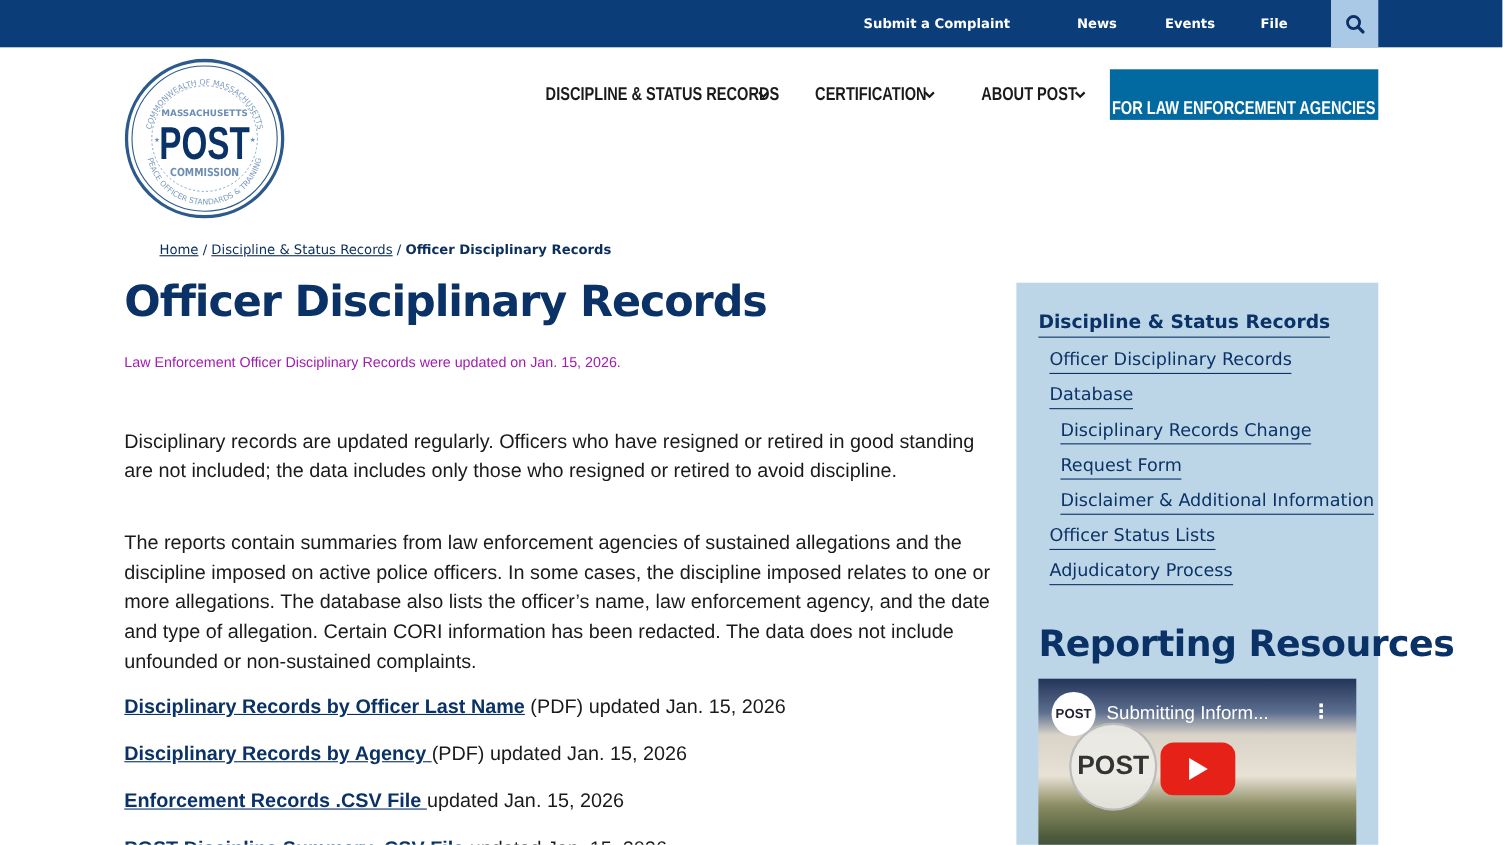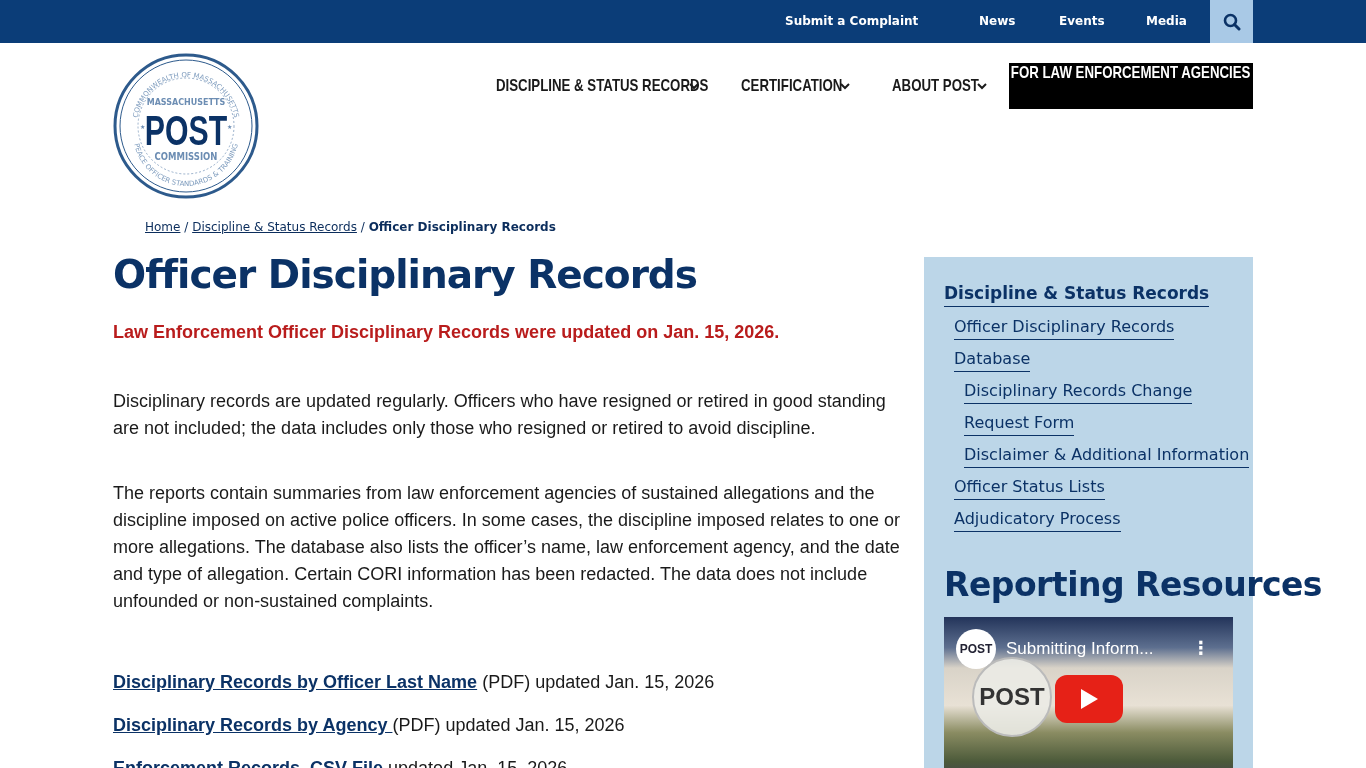--- a/index.html
+++ b/index.html
@@ -5,53 +5,53 @@
   * { box-sizing: border-box; margin: 0; padding: 0; }
   html, body { width: 1366px; height: 768px; overflow: hidden; background: #fff; }
   body { font-family: "Liberation Sans", "DejaVu Sans", sans-serif; color: #1a1a1a; position: relative; }
 
   .topbar { position: absolute; left: 0; top: 0; width: 1366px; height: 43px; background: #0b3d78; }
   .topbar a { position: absolute; top: 0; height: 43px; line-height: 43px; color: #fff; font-weight: bold; font-size: 12px; text-decoration: none; font-family: "DejaVu Sans", sans-serif; }
   .search-btn { position: absolute; left: 1210px; top: 0; width: 43px; height: 43px; background: #a9c9e6; display: flex; align-items: center; justify-content: center; }
 
   .logo { position: absolute; left: 113px; top: 53px; width: 146px; height: 146px; }
   .chev { position: absolute; top: 79px; width: 14px; height: 14px; }
-  .cta { position: absolute; left: 1009px; top: 63px; width: 244px; height: 46px; background: #000000; color: #fff; display: flex; align-items: flex-start; justify-content: center; text-decoration: none; }
+  .cta { position: absolute; left: 1009px; top: 63px; width: 244px; height: 46px; background: #0369a1; color: #fff; display: flex; align-items: flex-end; justify-content: center; text-decoration: none; }
   .cta span { font-weight: bold; font-size: 17px; transform: scaleX(0.78); white-space: nowrap; display: inline-block; }
 
   .breadcrumb { position: absolute; left: 113px; top: 220px; font-size: 12px; font-family: "DejaVu Sans", sans-serif; color: #0b2d5c; margin-left: 32px; }
   .breadcrumb a { color: #0b2d5c; text-decoration: underline; }
   .breadcrumb b { font-weight: bold; }
 
   h1.title { position: absolute; left: 113px; top: 252px; font-family: "DejaVu Sans", sans-serif; font-weight: bold; font-size: 39px; color: #0b3266; letter-spacing: -1px; white-space: nowrap; }
-  .updated { position: absolute; left: 113px; top: 322px; font-size: 18px; font-weight: bold; color: #b91c1c; white-space: nowrap; }
+  .updated { position: absolute; left: 113px; top: 322px; font-size: 13px; font-weight: normal; color: #a21caf; white-space: nowrap; }
 
   .para { position: absolute; left: 113px; width: 800px; font-size: 18px; line-height: 27px; color: #1a1a1a; }
-  .linkline { position: absolute; left: 113px; font-size: 18px; color: #1a1a1a; white-space: nowrap; margin-top: 40px; }
+  .linkline { position: absolute; left: 113px; font-size: 18px; color: #1a1a1a; white-space: nowrap; }
   .linkline a { color: #0b3266; font-weight: bold; text-decoration: underline; }
 
   .sidebar { position: absolute; left: 924px; top: 257px; width: 329px; height: 520px; background: #bcd6e8; }
   .sb-link { position: absolute; color: #0b3266; font-size: 16px; text-decoration: none; border-bottom: 1px solid #0b3266; padding-bottom: 3px; white-space: nowrap; font-family: "DejaVu Sans", sans-serif; }
   .sb-head { font-weight: bold; font-size: 17px; }
   .sb-title { position: absolute; left: 20px; top: 308px; font-family: "DejaVu Sans", sans-serif; font-weight: bold; font-size: 33px; color: #0b3266; letter-spacing: -0.5px; white-space: nowrap; }
   .video { position: absolute; left: 20px; top: 360px; width: 289px; height: 170px; overflow: hidden; background: linear-gradient(180deg, #23345a 0%, #5d6f8f 18%, #d9d3c8 30%, #e8e1d5 52%, #8a8c62 68%, #4c5a3a 85%, #3e3b55 100%); }
   .v-avatar { position: absolute; left: 12px; top: 12px; width: 40px; height: 40px; border-radius: 50%; background: #fff; display: flex; align-items: center; justify-content: center; font-weight: bold; font-size: 12px; color: #223; }
   .v-title { position: absolute; left: 62px; top: 22px; color: #fff; font-size: 17px; white-space: nowrap; }
   .v-dots { position: absolute; left: 248px; top: 20px; color: #fff; font-size: 18px; font-weight: bold; }
   .v-logo { position: absolute; left: 28px; top: 40px; width: 80px; height: 80px; border-radius: 50%; background: rgba(235,235,230,0.9); display: flex; align-items: center; justify-content: center; font-weight: bold; font-size: 24px; color: #333; border: 2px solid #bbb; }
   .v-play { position: absolute; left: 111px; top: 58px; width: 68px; height: 48px; background: #e62117; border-radius: 12px; display: flex; align-items: center; justify-content: center; }
 </style>
 </head>
 <body>
 
 <div class="topbar">
   <a href="#" style="left:785px">Submit a Complaint</a>
   <a href="#" style="left:979px">News</a>
   <a href="#" style="left:1059px">Events</a>
-  <a href="#" style="left:1146px">Media</a>
+  <a href="#" style="left:1146px">File</a>
   <div class="search-btn">
     <svg width="18" height="18" viewBox="0 0 18 18">
       <circle cx="7.5" cy="7.5" r="5.5" fill="none" stroke="#0b3266" stroke-width="2.6"></circle>
       <line x1="11.5" y1="11.5" x2="16" y2="16" stroke="#0b3266" stroke-width="3" stroke-linecap="round"></line>
     </svg>
   </div>
 </div>
 
 <a href="#" class="logo">
   <svg width="146" height="146" viewBox="0 0 146 146">

